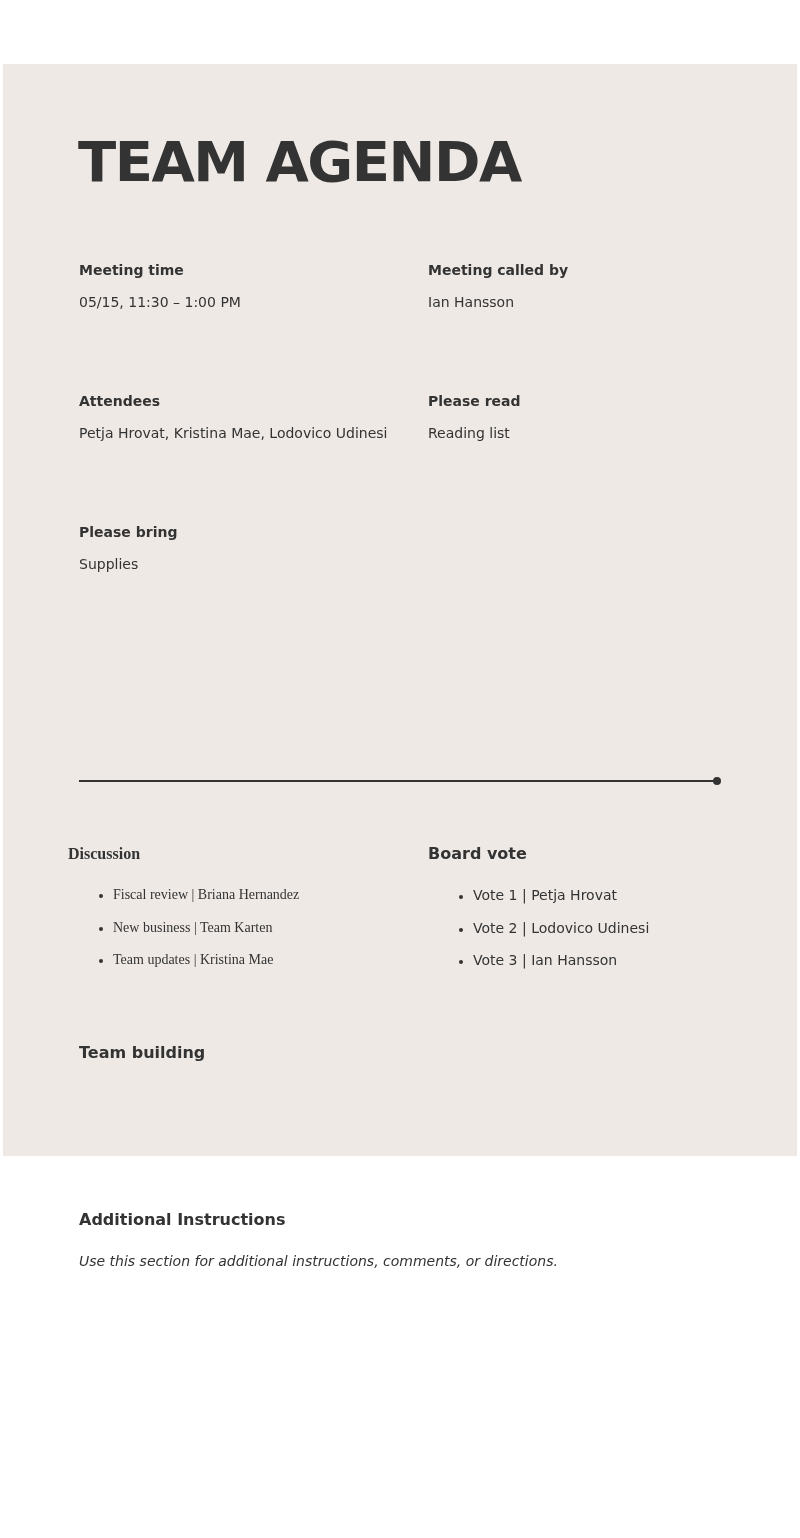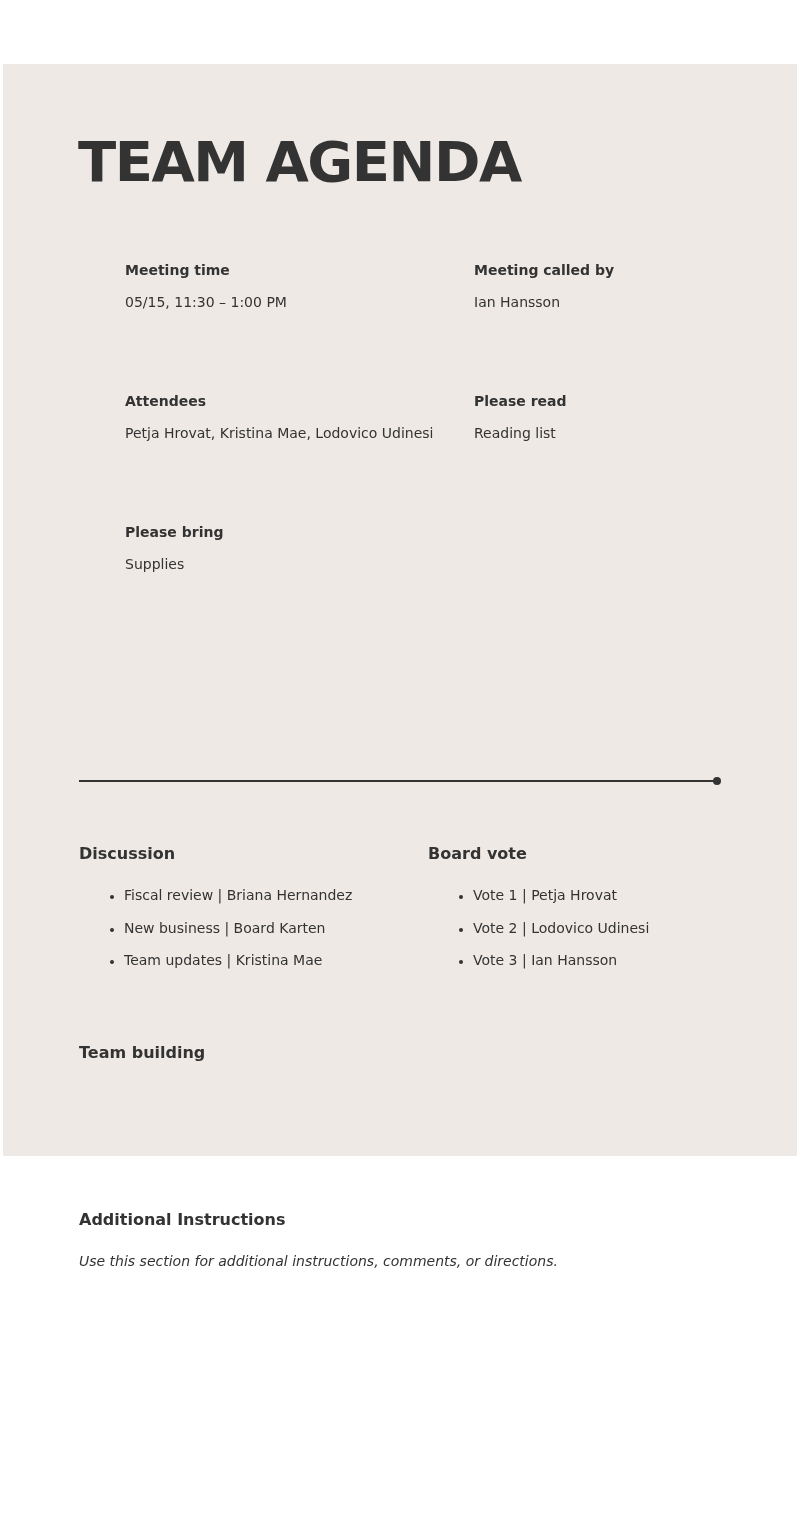--- a/index.html
+++ b/index.html
@@ -6,21 +6,21 @@
     body { width: 800px; height: 1538px; position: relative; font-family: "DejaVu Sans", sans-serif; color: #333333; }
     .card {
       position: absolute; left: 3px; top: 64px; width: 794px; height: 1092px;
       background: #eee9e5;
     }
     .title {
       position: absolute; left: 75px; top: 70px; margin: 0;
       font-size: 56px; font-weight: bold; letter-spacing: -1.5px; color: #333333;
       line-height: 1;
     }
-    .field { position: absolute; width: 330px; margin-left: 46px; }
+    .field { position: absolute; width: 330px; }
     .field .label { font-size: 14px; font-weight: bold; line-height: 18px; margin: 0; }
     .field .value { font-size: 14px; line-height: 18px; margin: 14px 0 0 0; }
     .rule {
       position: absolute; left: 76px; top: 716px; width: 638px; height: 2px; background: #333333;
     }
     .rule-dot {
       position: absolute; left: 710px; top: 713px; width: 8px; height: 8px; border-radius: 50%; background: #333333;
     }
     .section { position: absolute; width: 330px; }
     .section h2 { font-size: 16px; font-weight: bold; margin: 0; line-height: 20px; }
@@ -55,25 +55,25 @@
 
   <div class="field" style="left:425px; top:328px;">
     <p class="label">Please read</p>
     <p class="value">Reading list</p>
   </div>
 
 
   <div class="rule"></div>
   <div class="rule-dot"></div>
 
-  <div class="section" style="left:76px; top:780px;">
+  <div class="section" style="left:65px; top:780px;font-family:Liberation Serif, serif;">
     <h2>Discussion</h2>
     <ul>
       <li>Fiscal review | Briana Hernandez</li>
-      <li>New business | Board Karten</li>
+      <li>New business | Team Karten</li>
       <li>Team updates | Kristina Mae</li>
     </ul>
   </div>
 
   <div class="section" style="left:425px; top:780px;">
     <h2>Board vote</h2>
     <ul>
       <li>Vote 1 | Petja Hrovat</li>
       <li>Vote 2 | Lodovico Udinesi</li>
       <li>Vote 3 | Ian Hansson</li>

